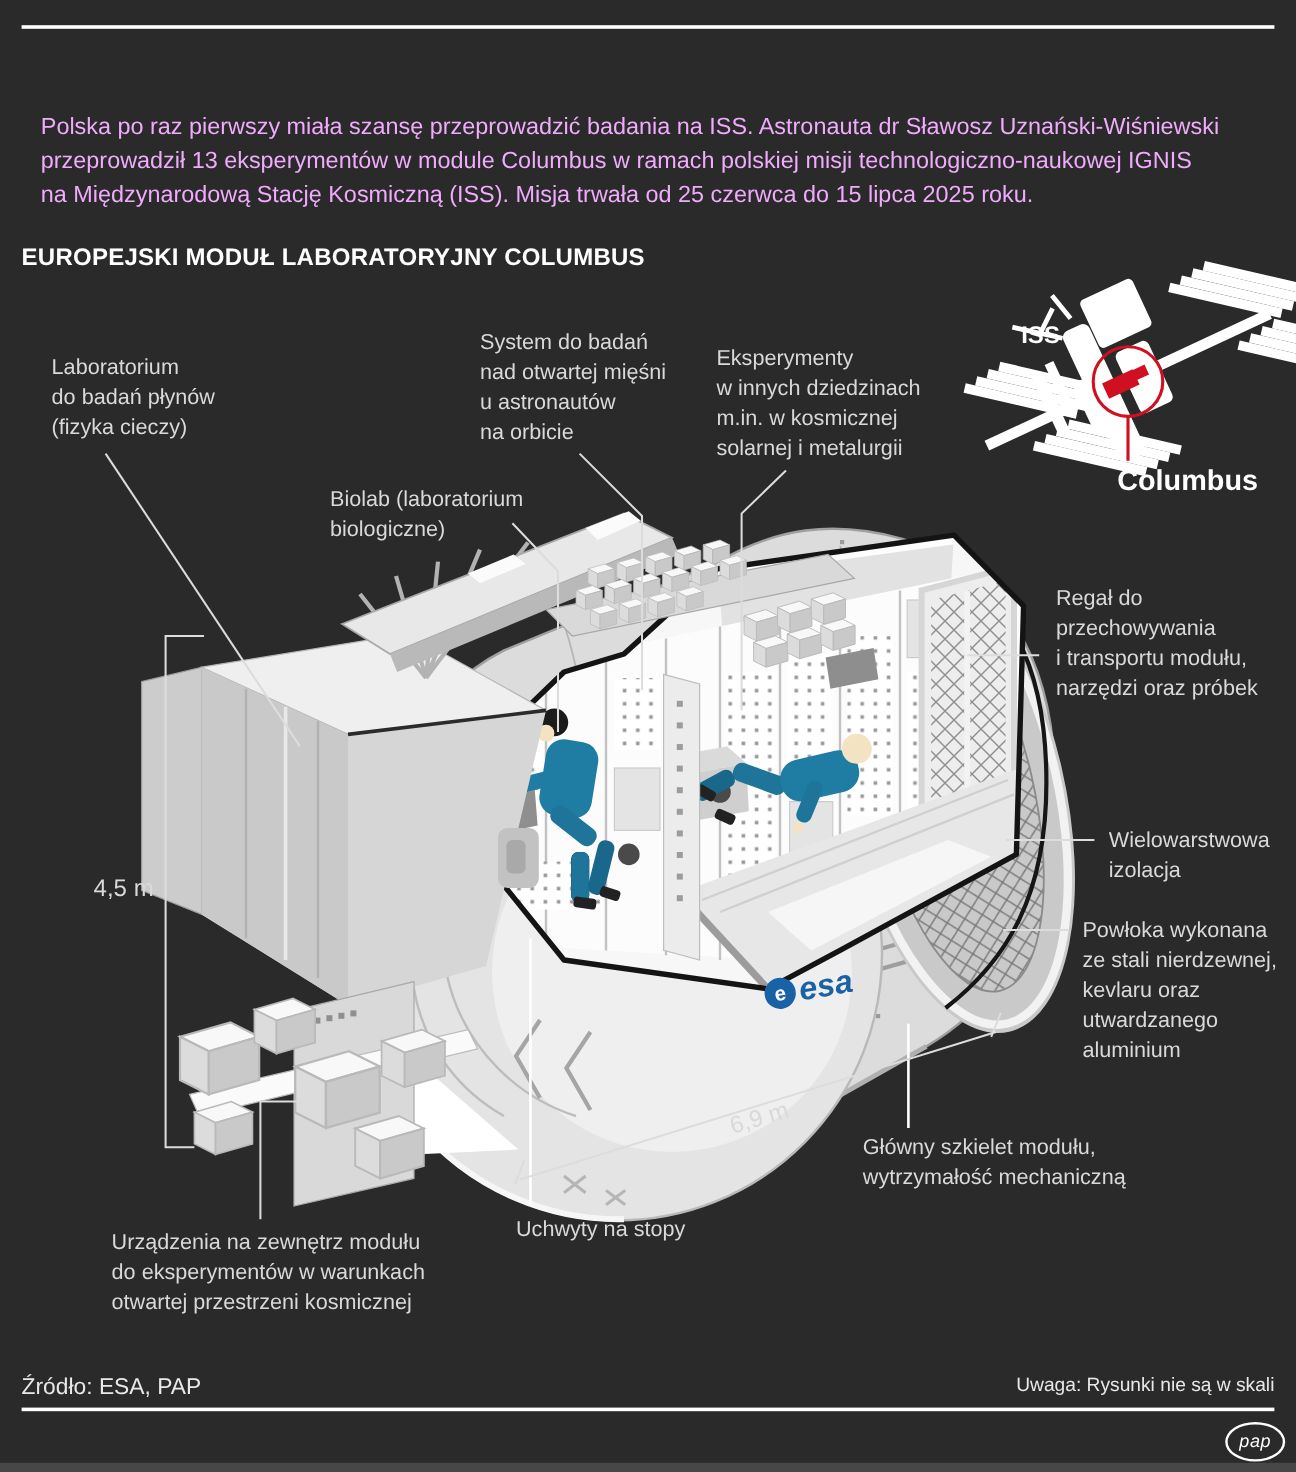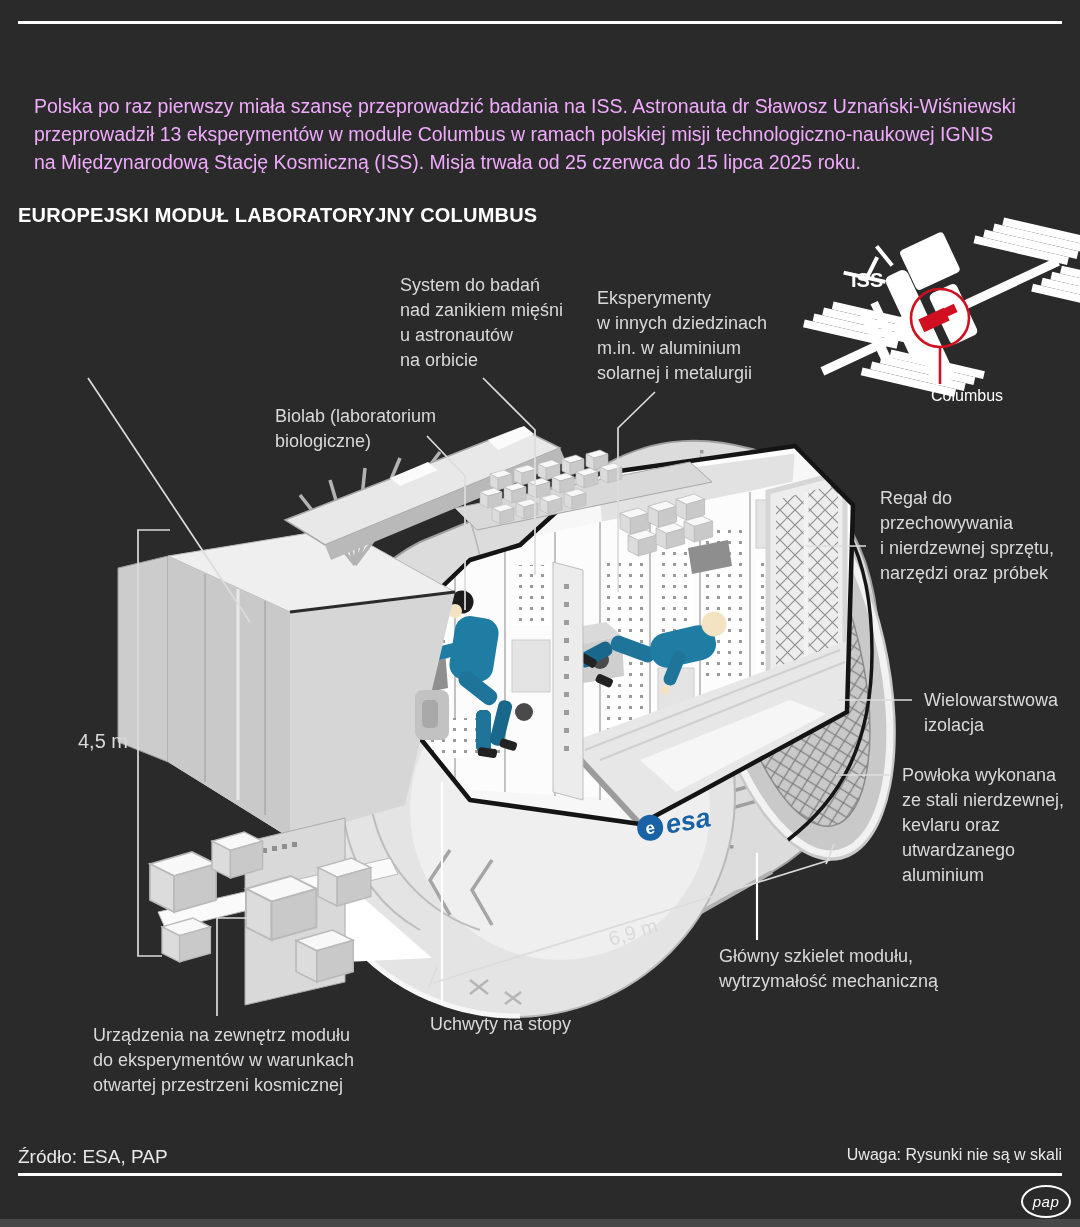--- a/index.html
+++ b/index.html
@@ -5,21 +5,21 @@
   html,body{margin:0;padding:0;background:#2a2a2a;}
   #page{position:relative;width:1080px;height:1227px;background:#2a2a2a;overflow:hidden;
         font-family:"Liberation Sans","DejaVu Sans",sans-serif;color:#e6e6e6;}
   .abs{position:absolute;}
   #toprule{left:18px;top:21px;width:1044px;height:3px;background:#ffffff;}
   #title{left:18px;top:36px;font-size:34px;font-weight:700;color:#ffffff;letter-spacing:-0.5px;}
   #intro{left:18px;top:92px;width:1050px;font-size:19.5px;line-height:28px;color:#f0abfc;margin-left:16px;}
   #section-heading{left:18px;top:204px;font-size:20px;font-weight:700;color:#ffffff;letter-spacing:0.2px;}
   .calloutlabel{font-size:18px;line-height:25px;color:#d9d9d9;}
   #iss-label{left:851px;top:221px;font-size:20px;font-weight:700;color:#ffffff;margin-top:48px;}
-  #columbus-label{left:931px;top:387px;font-size:16px;font-weight:400;color:#ffffff;}
+  #columbus-label{left:931px;top:387px;font-size:24px;font-weight:700;color:#ffffff;}
   #dim-45{left:78px;top:730px;font-size:20px;color:#d9d9d9;}
   #dim-69{left:585px;top:921px;width:96px;text-align:center;font-size:20px;color:#d9d9d9;
           transform:rotate(-17deg);}
   #footer-source{left:18px;top:1146px;font-size:19px;color:#e8e8e8;}
   #footer-note{left:0;top:1146px;width:1062px;text-align:right;font-size:16px;color:#e8e8e8;}
   #footerrule{left:18px;top:1173px;width:1044px;height:2.5px;background:#ffffff;}
   #bottomstrip{left:0;top:1219px;width:1080px;height:8px;background:#474747;}
   #pap-logo{left:1021px;top:1185px;width:46px;height:29px;border:2.5px solid #ffffff;border-radius:50%;
             display:flex;align-items:center;justify-content:center;font-size:15px;font-weight:400;
             font-style:italic;color:#ffffff;letter-spacing:0.5px;}
@@ -341,40 +341,45 @@
   <div class="abs" id="intro">
     <div>Polska po raz pierwszy miała szansę przeprowadzić badania na ISS. Astronauta dr Sławosz Uznański-Wiśniewski</div>
     <div>przeprowadził 13 eksperymentów w module Columbus w ramach polskiej misji technologiczno-naukowej IGNIS</div>
     <div>na Międzynarodową Stację Kosmiczną (ISS). Misja trwała od 25 czerwca do 15 lipca 2025 roku.</div>
   </div>
   <div class="abs" id="section-heading">EUROPEJSKI MODUŁ LABORATORYJNY COLUMBUS</div>
 
   <div class="abs" id="iss-label">ISS</div>
   <div class="abs" id="columbus-label">Columbus</div>
 
+  <div class="abs calloutlabel" style="left:43px;top:294px;">
+    <div>Laboratorium</div>
+    <div>do badań płynów</div>
+    <div>(fizyka cieczy)</div>
+  </div>
   <div class="abs calloutlabel" style="left:400px;top:273px;">
     <div>System do badań</div>
-    <div>nad zanikiem mięśni</div>
+    <div>nad otwartej mięśni</div>
     <div>u astronautów</div>
     <div>na orbicie</div>
   </div>
   <div class="abs calloutlabel" style="left:597px;top:286px;">
     <div>Eksperymenty</div>
     <div>w innych dziedzinach</div>
-    <div>m.in. w aluminium</div>
+    <div>m.in. w kosmicznej</div>
     <div>solarnej i metalurgii</div>
   </div>
   <div class="abs calloutlabel" style="left:275px;top:404px;">
     <div>Biolab (laboratorium</div>
     <div>biologiczne)</div>
   </div>
   <div class="abs calloutlabel" style="left:880px;top:486px;">
     <div>Regał do</div>
     <div>przechowywania</div>
-    <div>i nierdzewnej sprzętu,</div>
+    <div>i transportu modułu,</div>
     <div>narzędzi oraz próbek</div>
   </div>
   <div class="abs calloutlabel" style="left:924px;top:688px;">
     <div>Wielowarstwowa</div>
     <div>izolacja</div>
   </div>
   <div class="abs calloutlabel" style="left:902px;top:763px;">
     <div>Powłoka wykonana</div>
     <div>ze stali nierdzewnej,</div>
     <div>kevlaru oraz</div>

